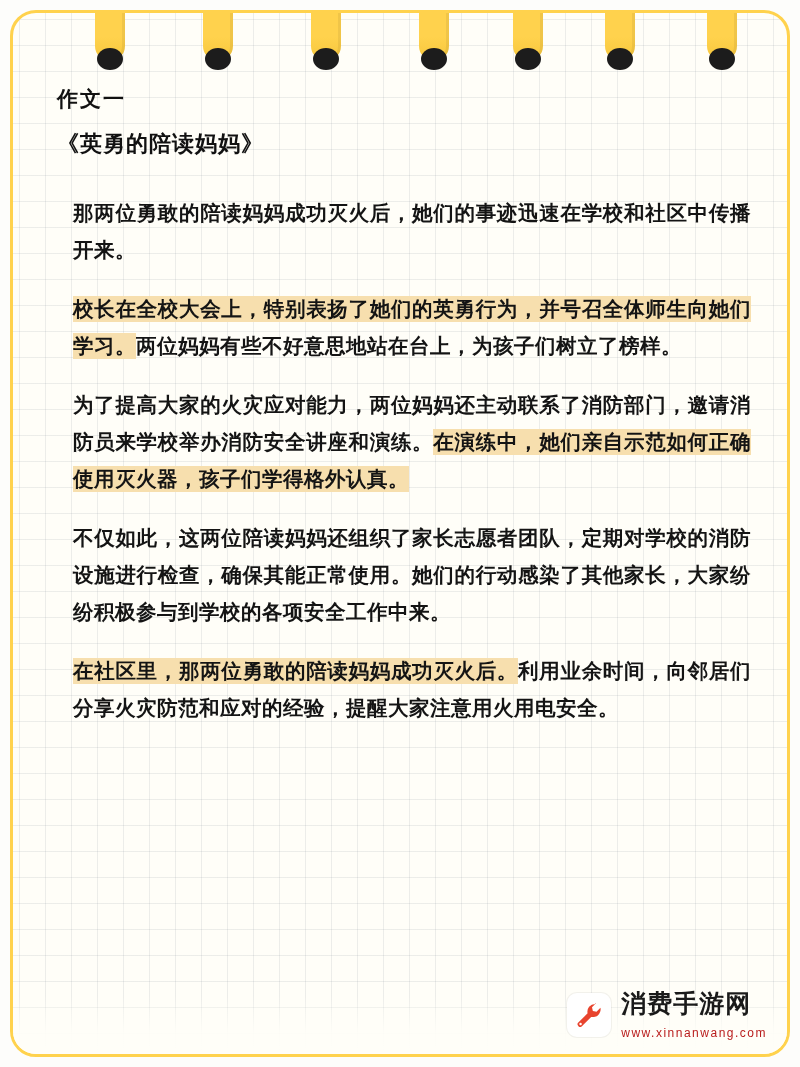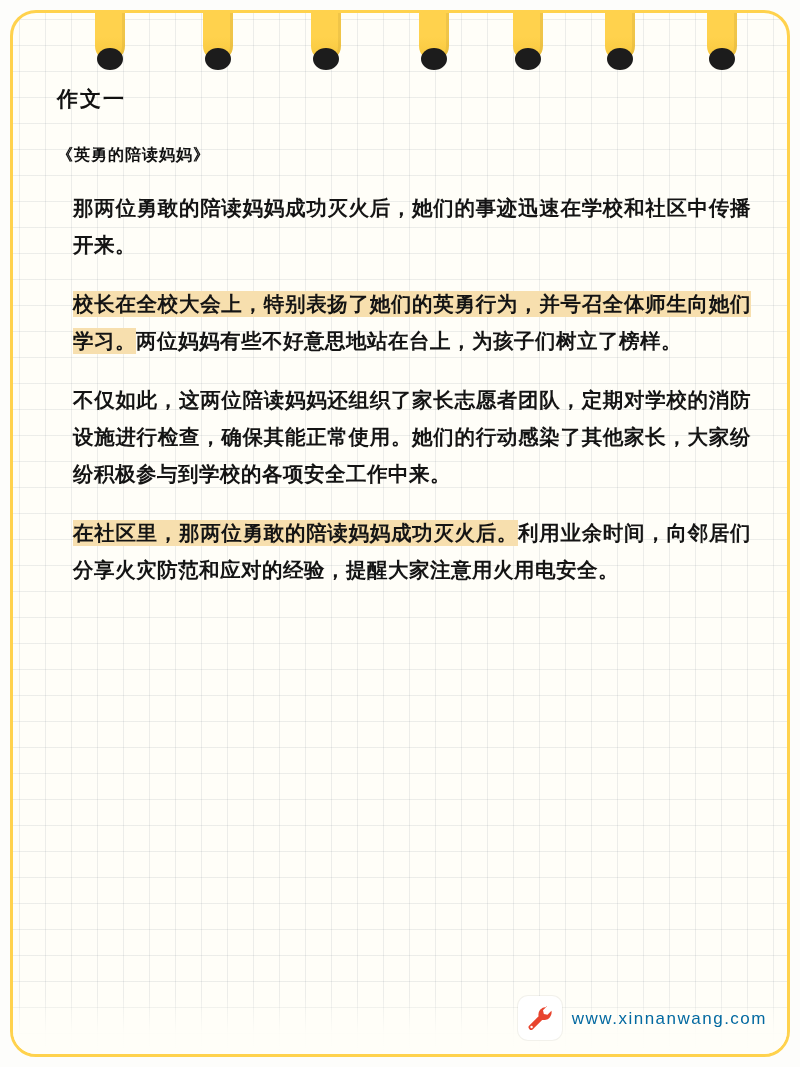--- a/index.html
+++ b/index.html
@@ -85,29 +85,29 @@
     right: 36px;
     bottom: 10px;
     color: #161616;
     font-family: "DejaVu Sans", "Liberation Sans", sans-serif;
   }
 
   .doc-title {
     font-size: 21px;
     font-weight: 700;
     letter-spacing: 2px;
-    margin: 0 0 32px 0;
+    margin: 0 0 16px 0;
     color: #111;
   }
 
   .essay-title {
-    font-size: 16px;
+    font-size: 22px;
     font-weight: 700;
     letter-spacing: 1px;
-    margin: 0 0 24px 0;
+    margin: 0 0 36px 0;
     color: #111;
   }
 
   p.para {
     font-size: 20.5px;
     line-height: 37px;
     letter-spacing: 0.5px;
     margin: 0 0 22px 16px;
     font-weight: 700;
     text-align: justify;
@@ -148,24 +148,24 @@
     line-height: 1.1;
   }
   .wm-title {
     font-size: 25px;
     font-weight: 700;
     color: #1a1a1a;
     letter-spacing: 1px;
     font-family: "DejaVu Sans", "Liberation Sans", sans-serif;
   }
   .wm-sub {
-    font-size: 17px;
-    color: #0369a1;
+    font-size: 12px;
+    color: #b91c1c;
     letter-spacing: 1.5px;
-    margin-top: 3px;
+    margin-top: 9px;
     font-family: "Liberation Sans", sans-serif;
   }
   .fade-bottom {
     position: absolute;
     left: 0;
     right: 0;
     bottom: 0;
     height: 58px;
     background: linear-gradient(to bottom, rgba(255,254,248,0) 0%, rgba(255,254,248,0.92) 62%, #fffef8 100%);
     pointer-events: none;
@@ -195,20 +195,23 @@
 
       <p class="para">
         <span>那两位勇敢的陪读妈妈成功灭火后，她们的事迹迅速在学校和社区中传播开来。</span>
       </p>
 
       <p class="para">
         <mark class="hl">校长在全校大会上，特别表扬了她们的英勇行为，并号召全体师生向她们学习。</mark><span>两位妈妈有些不好意思地站在台上，为孩子们树立了榜样。</span>
       </p>
 
 
+      <p class="para">
+        <span>为了提高大家的火灾应对能力，两位妈妈还主动联系了消防部门，邀请消防员来学校举办消防安全讲座和演练。</span><mark class="hl">在演练中，她们亲自示范如何正确使用灭火器，孩子们学得格外认真。</mark>
+      </p>
 
       <p class="para">
         <span>不仅如此，这两位陪读妈妈还组织了家长志愿者团队，定期对学校的消防设施进行检查，确保其能正常使用。她们的行动感染了其他家长，大家纷纷积极参与到学校的各项安全工作中来。</span>
       </p>
 
       <p class="para">
         <mark class="hl">在社区里，那两位勇敢的陪读妈妈成功灭火后。</mark><span>利用业余时间，向邻居们分享火灾防范和应对的经验，提醒大家注意用火用电安全。</span>
       </p>
 
     </div>
@@ -216,18 +219,19 @@
     <div class="fade-bottom"></div>
 
     <div class="watermark">
       <div class="wm-badge">
         <svg width="30" height="30" viewBox="0 0 32 32" aria-hidden="true">
           <path d="M22.5 4.2a8.2 8.2 0 0 0-8.0 10.0L4.6 24.1a2.6 2.6 0 0 0 0 3.7l0.1 0.1a2.6 2.6 0 0 0 3.7 0l9.9-9.9a8.2 8.2 0 0 0 9.9-9.7l-4.2 4.2-3.9-0.9-0.9-3.9 4.2-4.2a8.3 8.3 0 0 0-0.9-0.3z" fill="#e8442e"></path>
           <circle cx="7.0" cy="25.6" r="1.3" fill="#ffffff"></circle>
         </svg>
       </div>
       <div class="wm-texts">
+        <div class="wm-title">消费手游网</div>
         <div class="wm-sub">www.xinnanwang.com</div>
       </div>
     </div>
 
   </div>
 </div>
 
 </body></html>

